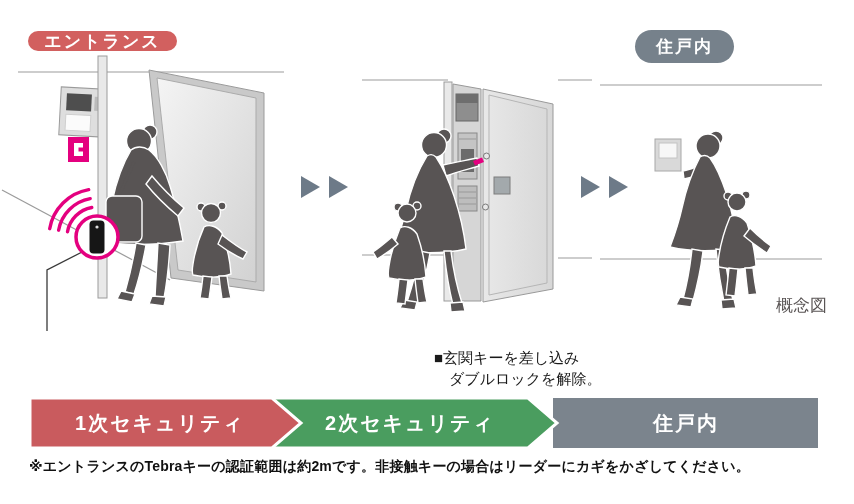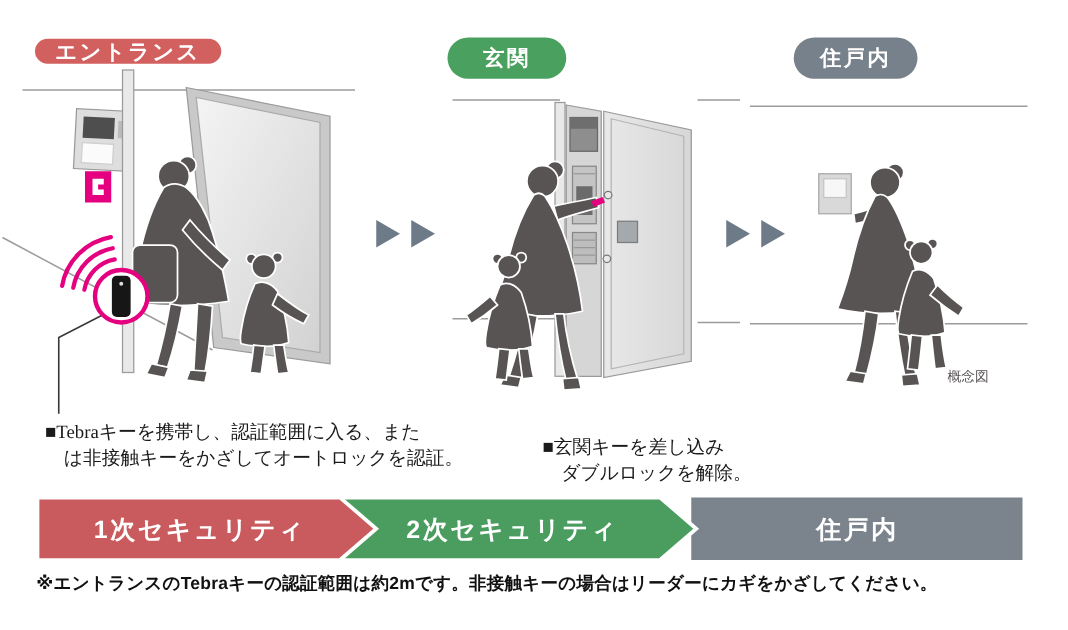--- a/index.html
+++ b/index.html
@@ -9,21 +9,21 @@
   .pill{position:absolute;display:flex;align-items:center;justify-content:center;
         color:#fff;font-weight:bold;font-size:17px;border-radius:17px;letter-spacing:2px;}
   .pill-entrance{left:28px;top:31px;width:149px;height:20px;background:#d2605f;}
   .pill-genkan{left:358px;top:30px;width:95px;height:33px;background:#4aa05e;}
   .pill-jukonai{left:635px;top:30px;width:99px;height:33px;background:#76818b;}
   .note{position:absolute;font-family:"Liberation Serif","DejaVu Serif",serif;
         font-size:15px;line-height:21px;color:#1a1a1a;white-space:nowrap;}
   .note .indent{padding-left:15px;}
   .note-entrance{left:36px;top:336px;}
   .note-door{left:434px;top:336px;margin-top:12px;}
-  .caption{position:absolute;left:758px;top:294px;font-size:11px;color:#595454;text-align:center;}
+  .caption{position:absolute;left:776px;top:294px;font-size:17px;color:#595454;text-align:center;}
   .footnote{position:absolute;left:29px;top:458px;font-size:14px;font-weight:bold;
             color:#111;letter-spacing:0.2px;white-space:nowrap;}
   .banner-label{font-family:"Liberation Sans","DejaVu Sans",sans-serif;
                 font-size:20px;font-weight:bold;fill:#fff;letter-spacing:2px;
                 text-anchor:middle;}
   .fig{fill:#585454;stroke:#fff;stroke-width:1.4;}
   .hairline{stroke:#9b9b9b;stroke-width:1.2;fill:none;}
 </style>
 </head>
 <body>
@@ -219,27 +219,22 @@
       <polygon points="553,398 818,398 818,448 553,448" fill="#7b848d"></polygon>
       <polygon points="272,398 528,398 557,423 528,448 272,448" stroke="#ffffff" stroke-width="3" fill="#4a9d5f"></polygon>
       <polygon points="30,398 272,398 301,423 272,448 30,448" stroke="#ffffff" stroke-width="3" fill="#c95b5e"></polygon>
       <text class="banner-label" x="160" y="430">1次セキュリティ</text>
       <text class="banner-label" x="410" y="430">2次セキュリティ</text>
       <text class="banner-label" x="686" y="430">住戸内</text>
     </g>
   </svg>
 
   <div class="pill pill-entrance">エントランス</div>
-  <div class="pill pill-genkan">玄関</div>
   <div class="pill pill-jukonai">住戸内</div>
 
-  <div class="note note-entrance">
-    <div>■Tebraキーを携帯し、認証範囲に入る、また</div>
-    <div class="indent">は非接触キーをかざしてオートロックを認証。</div>
-  </div>
   <div class="note note-door">
     <div>■玄関キーを差し込み</div>
     <div class="indent">ダブルロックを解除。</div>
   </div>
 
   <div class="caption">概念図</div>
 
   <div class="footnote">※エントランスのTebraキーの認証範囲は約2mです。非接触キーの場合はリーダーにカギをかざしてください。</div>
 </div>
 

